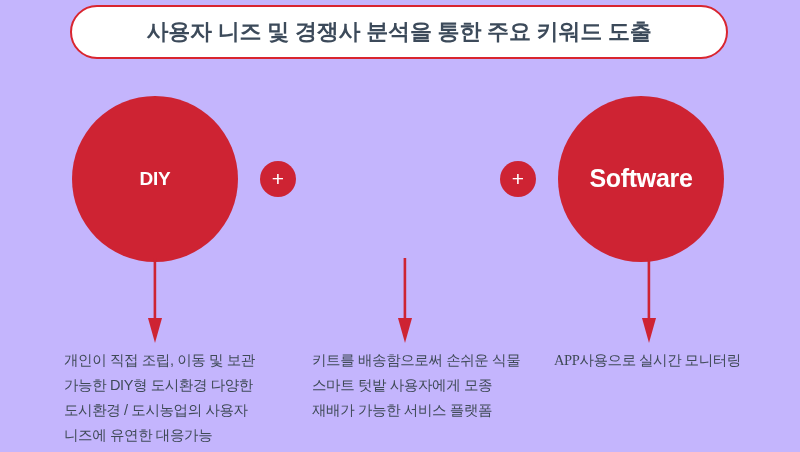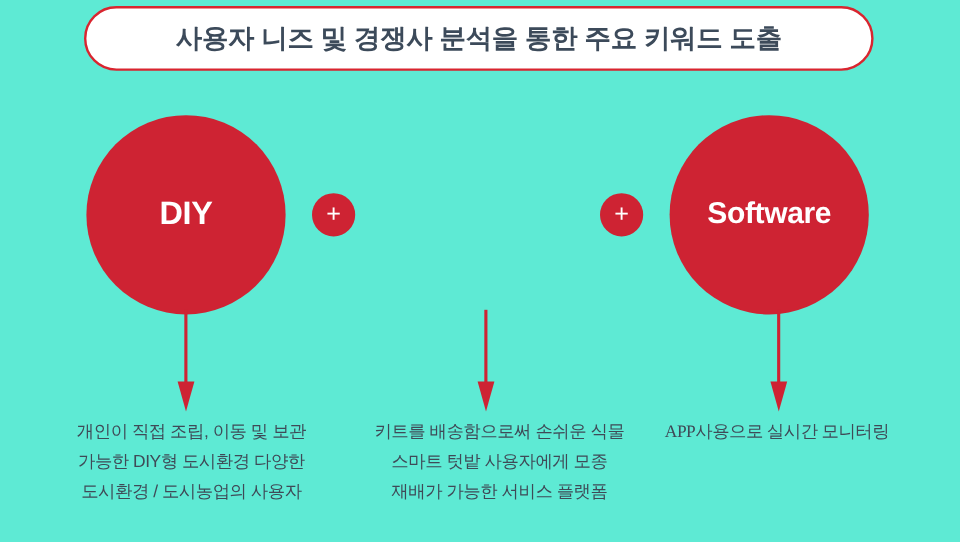--- a/index.html
+++ b/index.html
@@ -12,21 +12,21 @@
     height: 452px;
     background: #ffffff;
     font-family: "Liberation Sans", "DejaVu Sans", sans-serif;
     overflow: hidden;
   }
 
   #slide {
     position: relative;
     width: 800px;
     height: 452px;
-    background: #5eead4;
+    background: #c4b5fd;
   }
 
   
   .title-box {
     position: absolute;
     left: 70px;
     top: 5px;
     width: 658px;
     height: 54px;
     box-sizing: border-box;
@@ -63,21 +63,21 @@
     color: #ffffff;
     font-weight: 700;
     text-align: center;
     line-height: 1.25;
     letter-spacing: -0.3px;
   }
   .circle-diy        { left: 72px;  }
   .circle-delivery   { left: 320px; }
   .circle-software   { left: 558px; }
 
-  .label-lg  { font-size: 27px; }
+  .label-lg  { font-size: 19px; }
   .label-md  { font-size: 25px; }
 
   
   .plus {
     position: absolute;
     width: 36px;
     height: 36px;
     border-radius: 50%;
     background: #ce2333;
     top: 161px;
@@ -111,21 +111,21 @@
     top: 348px;
     color: #3f4a57;
     font-size: 14.5px;
     line-height: 25px;
     letter-spacing: -0.4px;
     white-space: nowrap;
   }
   .desc-1 { left: 64px;  }
   .desc-2 { left: 312px; }
   .desc-3 { left: 554px; font-family: Liberation Serif, serif; }
-  .desc .line { display: block; text-align: center; }
+  .desc .line { display: block; }
 </style>
 </head>
 <body>
 
 <div id="slide">
 
   <div class="title-box">
     <div class="title-text">사용자 니즈 및 경쟁사 분석을 통한 주요 키워드 도출</div>
   </div>
 
@@ -158,20 +158,21 @@
 
   <svg class="arrow arrow-3" viewBox="0 0 18 86">
     <rect x="7.6" y="0" width="2.6" height="62" fill="#ce2333"></rect>
     <polygon points="2,60 16,60 9,85" fill="#ce2333"></polygon>
   </svg>
 
   <div class="desc desc-1">
     <span class="line">개인이 직접 조립, 이동 및 보관</span>
     <span class="line">가능한 DIY형 도시환경 다양한</span>
     <span class="line">도시환경 / 도시농업의 사용자</span>
+    <span class="line">니즈에 유연한 대응가능</span>
   </div>
 
   <div class="desc desc-2">
     <span class="line">키트를 배송함으로써 손쉬운 식물</span>
     <span class="line">스마트 텃밭 사용자에게 모종</span>
     <span class="line">재배가 가능한 서비스 플랫폼</span>
   </div>
 
   <div class="desc desc-3">
     <span class="line">APP사용으로 실시간 모니터링</span>

